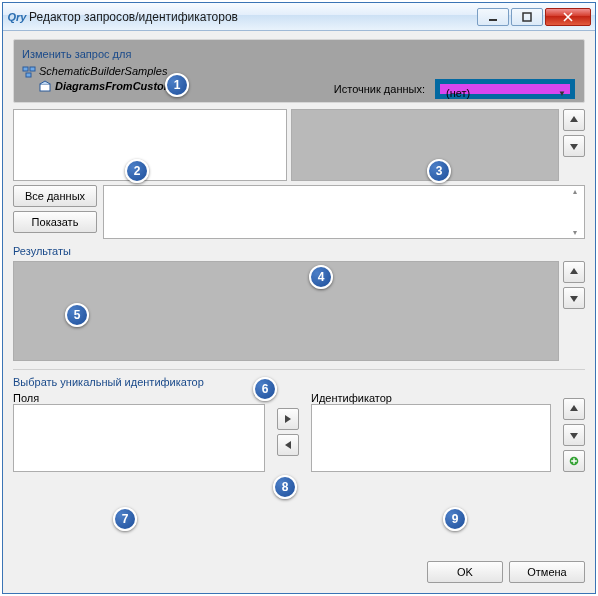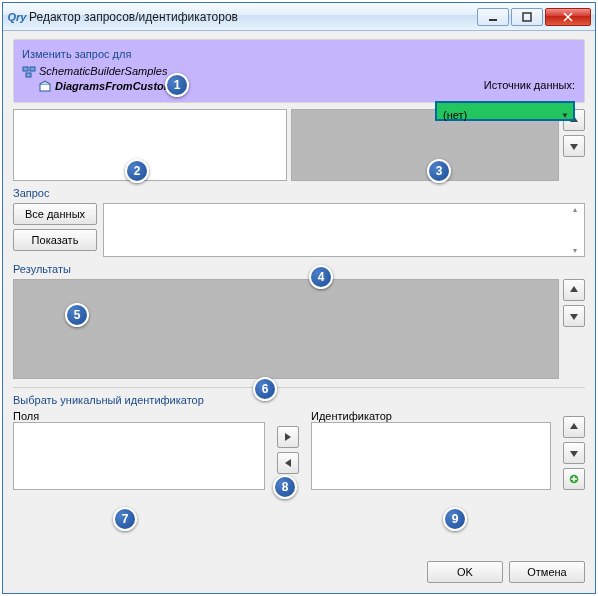--- a/index.html
+++ b/index.html
@@ -70,46 +70,46 @@
   .grp-label {
     font-size: 11px;
     color: #1a4a8a;
     margin: 2px 0 4px 0;
   }
   .plain-label { font-size:11px; color:#000; }
   .topgroup {
     border:1px solid #d6d6d6;
     border-radius:2px;
     padding: 6px 8px 8px 8px;
-    background:#c4b5fd;
+    background:#a3a3a3;
     margin-bottom:6px;
   }
   .tree {
     margin-top:4px;
     line-height:15px;
     width: 215px;
     font-style: italic;
   }
   .tree-row { display:flex; align-items:center; height:15px; }
   .tree-icon {
     width:14px; height:14px; margin-right:3px;
     display:flex; align-items:center; justify-content:center;
   }
   .tree-icon svg { width:14px; height:14px; }
   .tree-label { white-space:nowrap; overflow:hidden; color:#000; }
   .tree-row.sel .tree-label { font-weight:bold; }
   .ds-row {
     position:absolute;
     right: 20px;
     top: 48px;
-    display:flex; align-items:flex-end; gap:10px;flex-direction:column;
+    display:flex; align-items:center; gap:10px;
   }
   .combo {
-    border:2px solid #0369a1;
-    background:#22c55e;
+    border:5px solid #0369a1;
+    background:#d946ef;
     height:20px;
     width:140px;
     display:flex; align-items:center;
     padding: 8px 4px 0 6px;
     justify-content:space-between;
   }
   .combo .arrow { font-size:8px; color:#333; }
   .section { margin-bottom:4px; }
   .tables-row { display:flex; gap:4px; align-items:flex-start; }
   .whitebox {
@@ -265,21 +265,20 @@
           <div class="arrow-btn">
             <svg viewBox="0 0 10 10">
                 <path d="M5 9 L9 3 L1 3 Z"></path>
               </svg>
           </div>
         </div>
       </div>
     </div>
 
     <div class="section">
-      <div class="grp-label">Запрос</div>
       <div class="query-row">
         <div class="btncol">
           <div class="std-btn">Все данных</div>
           <div class="std-btn">Показать</div>
         </div>
         <div class="query-text">
           <div class="scroll-stub">
             <span>▴</span>
             <span>▾</span>
           </div>

